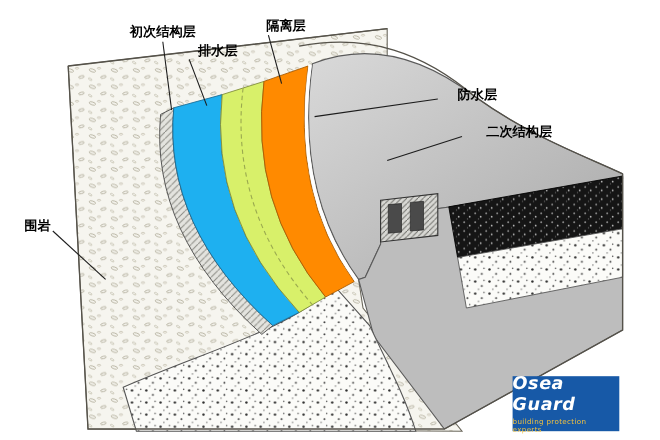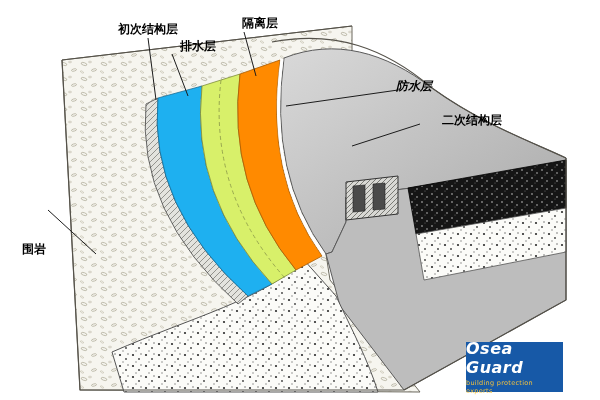--- a/index.html
+++ b/index.html
@@ -90,22 +90,22 @@
       <line x1="244" y1="32" x2="256" y2="76"></line>
       <line x1="398" y1="90" x2="286" y2="106"></line>
       <line x1="420" y1="124" x2="352" y2="146"></line>
       <line x1="48" y1="210" x2="96" y2="254"></line>
     </g>
   </svg>
 
   <div class="label" style="left:118px;top:22px;">初次结构层</div>
   <div class="label" style="left:140px;top:39px;margin-left:40px;">排水层</div>
   <div class="label" style="left:242px;top:16px;">隔离层</div>
-  <div class="label" style="left:396px;top:79px;font-style:italic;">防水层</div>
+  <div class="label" style="left:416px;top:79px;">防水层</div>
   <div class="label" style="left:442px;top:113px;">二次结构层</div>
-  <div class="label" style="left:22px;top:198px;margin-top:44px;">围岩</div>
+  <div class="label" style="left:22px;top:198px;">围岩</div>
 
   <div id="logo">
     <div class="brand">Osea Guard</div>
     <div class="tagline">building protection experts</div>
   </div>
 
 </div>
 
 </body></html>

